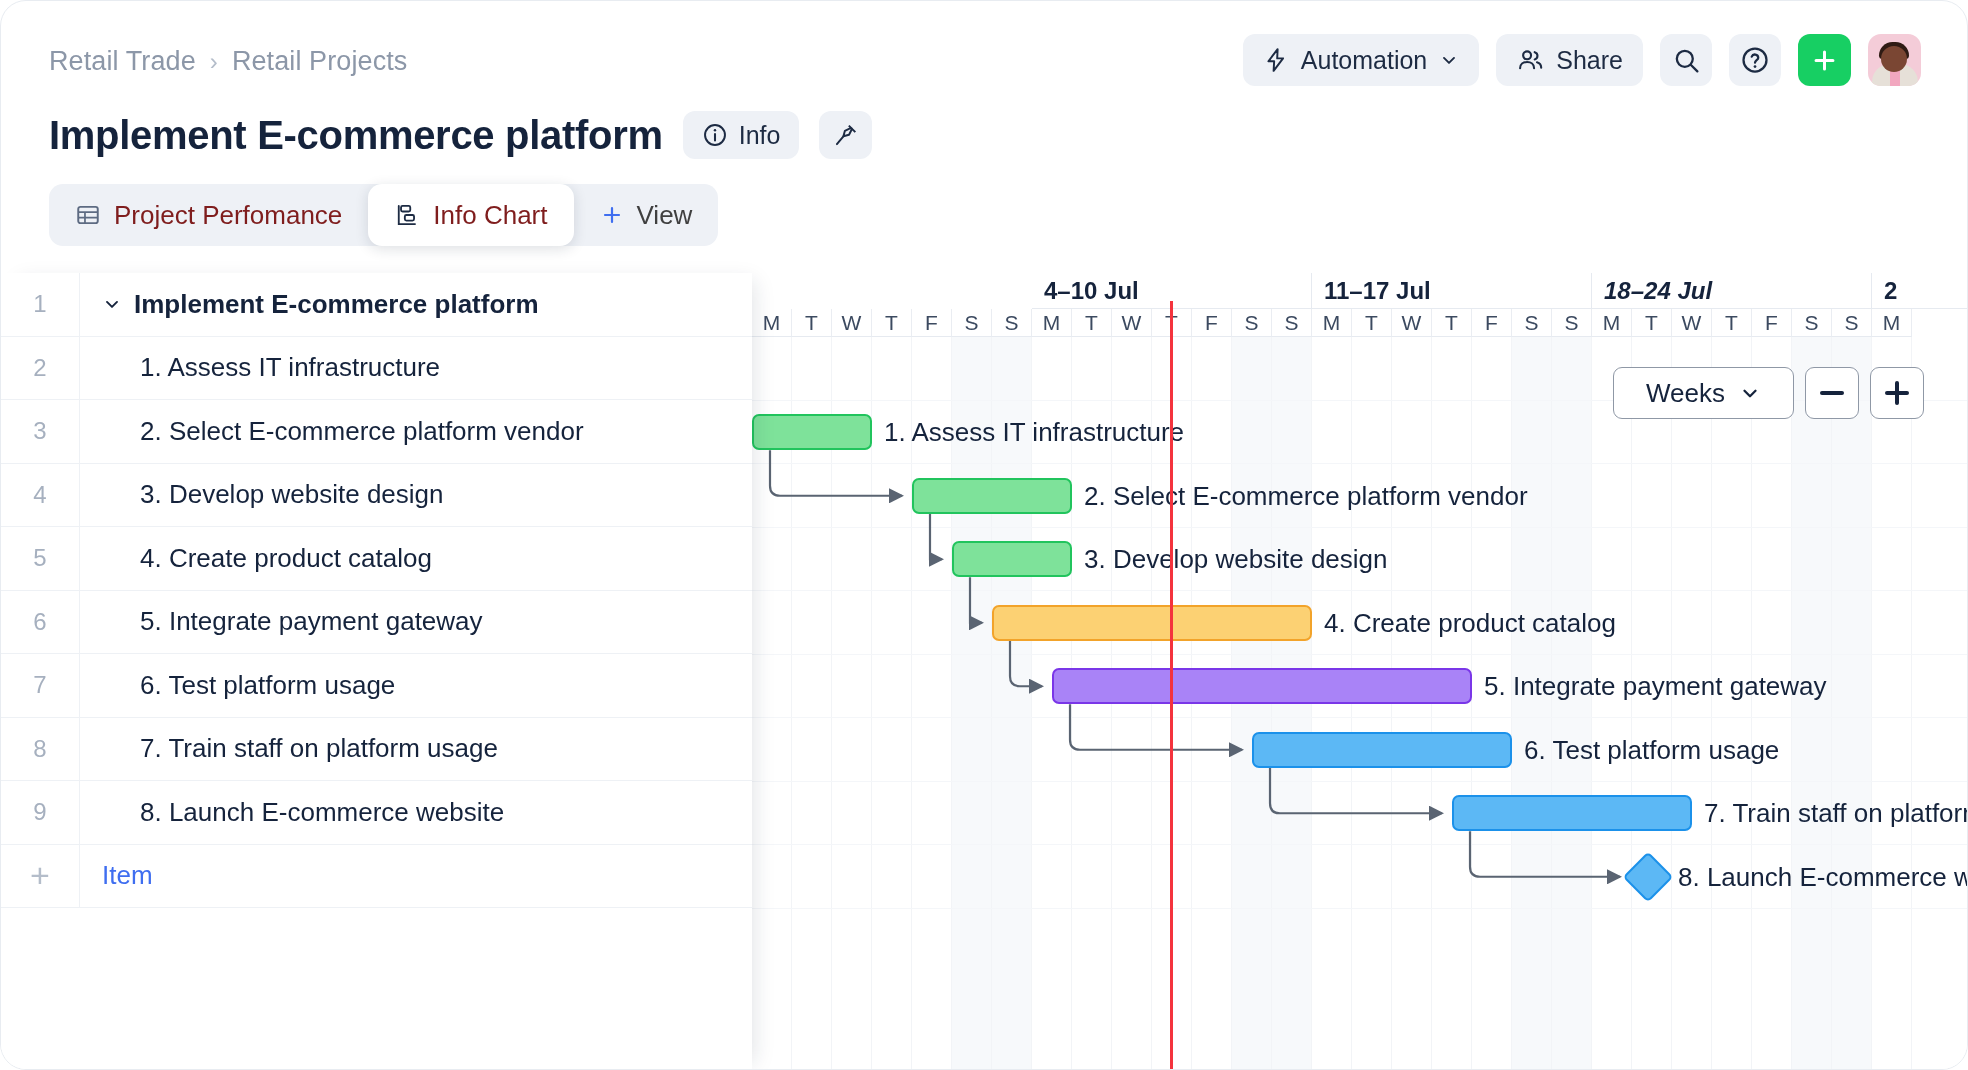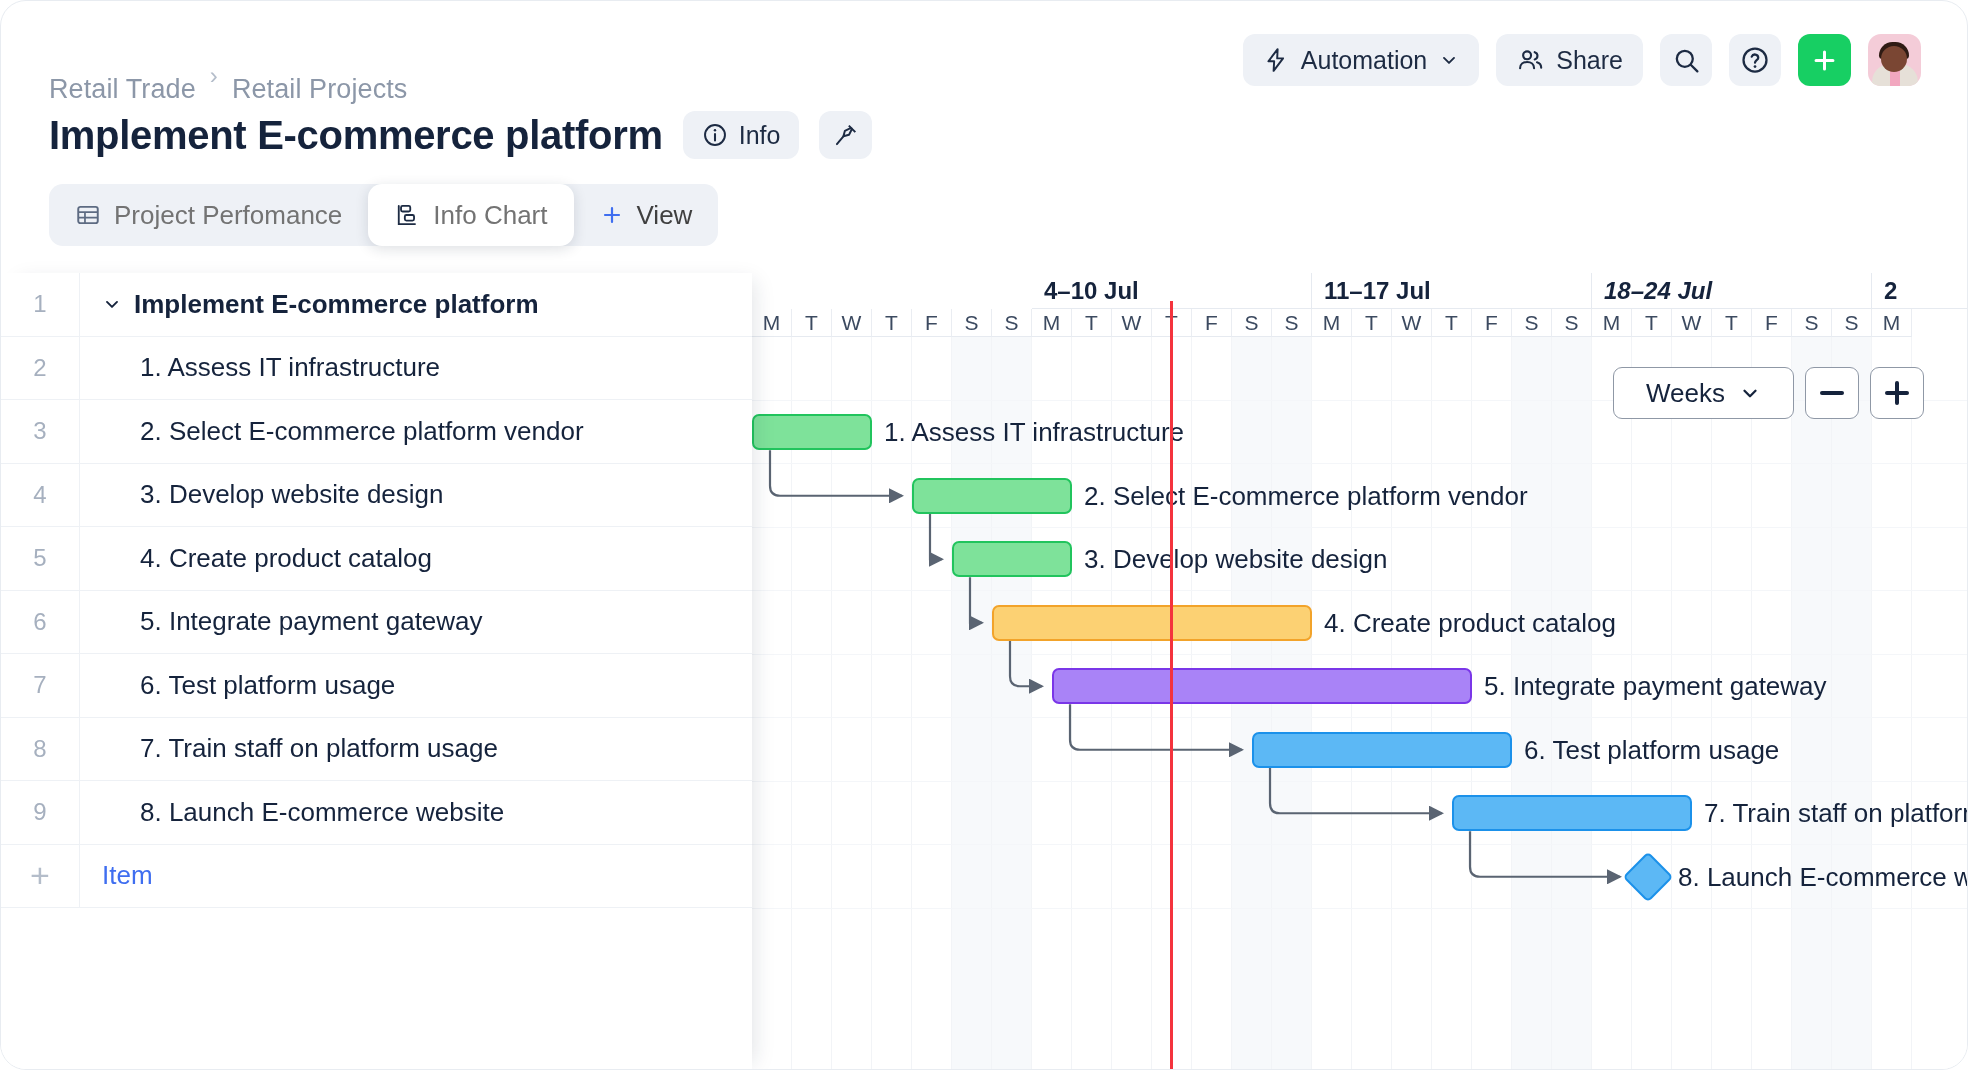--- a/index.html
+++ b/index.html
@@ -20,21 +20,21 @@
 
   
   .topbar {
     position: absolute; left: 0; top: 0; width: 1968px; height: 100px;
   }
   .breadcrumb {
     position: absolute; left: 48px; top: 45px;
     display: flex; align-items: center; gap: 14px;
     font-size: 27px; color: #8c97a8; letter-spacing: .1px;
   }
-  .breadcrumb .crumb { color: #8c97a8; cursor: pointer; margin-top: 28px; }
+  .breadcrumb .crumb { color: #8c97a8; cursor: pointer; }
   .breadcrumb .sep { color: #b4bdca; font-size: 24px; }
 
   .topright {
     position: absolute; right: 48px; top: 33px;
     display: flex; align-items: center; gap: 17px;
   }
   .pill {
     height: 52px; border-radius: 12px; background: #eef1f6;
     display: flex; align-items: center; gap: 12px;
     padding: 0 20px; font-size: 25px; color: #1d2b43; cursor: pointer;
@@ -77,21 +77,21 @@
   }
 
   
   .tabbar {
     position: absolute; left: 48px; top: 183px;
     height: 62px; background: #eef1f6; border-radius: 14px;
     display: flex; align-items: center;
   }
   .tab {
     height: 62px; display: flex; align-items: center; gap: 13px;
-    padding: 0 26px; font-size: 26px; color: #737373; cursor: pointer;
+    padding: 0 26px; font-size: 26px; color: #7f1d1d; cursor: pointer;
     border-radius: 14px;
   }
   .tab.active {
     background: #ffffff;
     box-shadow: 0 3px 14px rgba(20,35,60,.14);
     position: relative; z-index: 3;
   }
   .tab.addview { color: #404040; }
 
   

